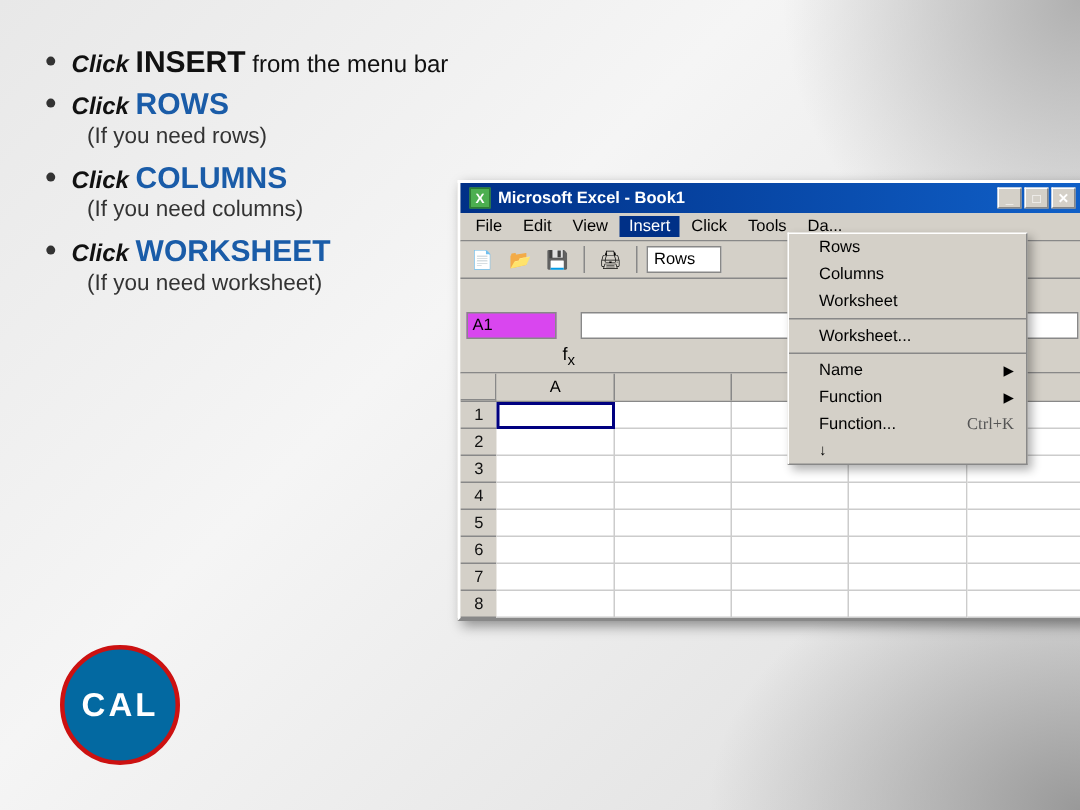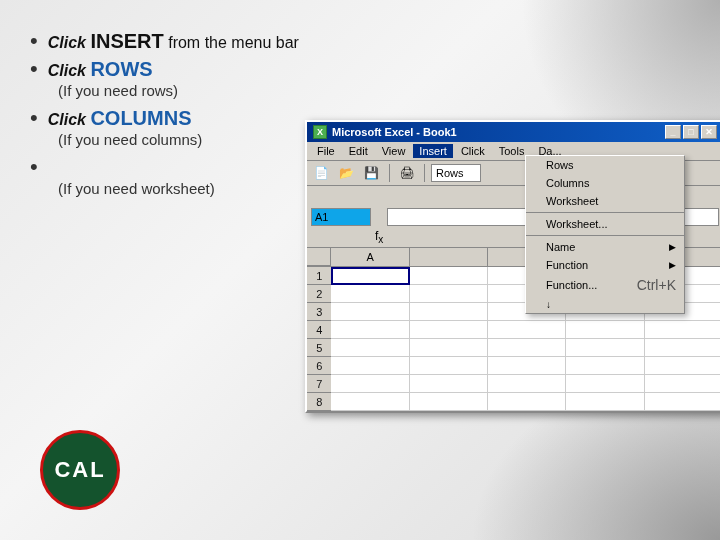--- a/index.html
+++ b/index.html
@@ -216,21 +216,21 @@
       align-items: center;
       padding: 2px 4px;
       background: #d4d0c8;
       border-bottom: 1px solid #888;
       gap: 4px;
     }
 
     .name-box {
       width: 60px;
       height: 18px;
-      background: #0ea5e9;
+      background: #d946ef;
       border: 1px solid #888;
       font-size: 11px;
       padding: 1px 3px;
       display: flex;
       align-items: center;
     }
 
     .formula-input {
       flex: 1;
       height: 18px;
@@ -330,37 +330,38 @@
       margin: 2px 0;
     }
 
     .dd-arrow {
       margin-left: auto;
       font-size: 9px;
     }
 
     .dd-shortcut {
       margin-left: auto;
-      font-size: 14px;
+      font-size: 11px;
       color: #555;
+      font-family: Liberation Serif, serif;
     }
 
     
     .logo-area {
       position: absolute;
       bottom: 30px;
       left: 40px;
       z-index: 5;
     }
 
     .logo-circle {
       width: 80px;
       height: 80px;
       border-radius: 50%;
-      background: #14532d;
+      background: #0369a1;
       display: flex;
       align-items: center;
       justify-content: center;
       font-size: 28px;
       font-weight: 900;
       color: white;
       font-family: Arial Black, sans-serif;
       border: 3px solid #cc1111;
       overflow: hidden;
     }
@@ -405,20 +406,23 @@
   <div class="bullet-item" style="margin-top:4px;">
     <span class="bullet-dot">•</span>
     <span class="bullet-text">
       <span class="click-italic">Click </span><span class="blue-bold">COLUMNS</span>
     </span>
   </div>
   <div class="paren-note">(If you need columns)</div>
 
   <div class="bullet-item" style="margin-top:4px;">
     <span class="bullet-dot">•</span>
+    <span class="bullet-text">
+      <span class="click-italic">Click </span><span class="blue-bold">WORKSHEET</span>
+    </span>
   </div>
   <div class="paren-note">(If you need worksheet)</div>
 
 </div>
 
 <div class="excel-window">
 
   <div class="excel-titlebar">
     <div class="excel-titlebar-left">
       <div class="excel-titlebar-icon">X</div>

